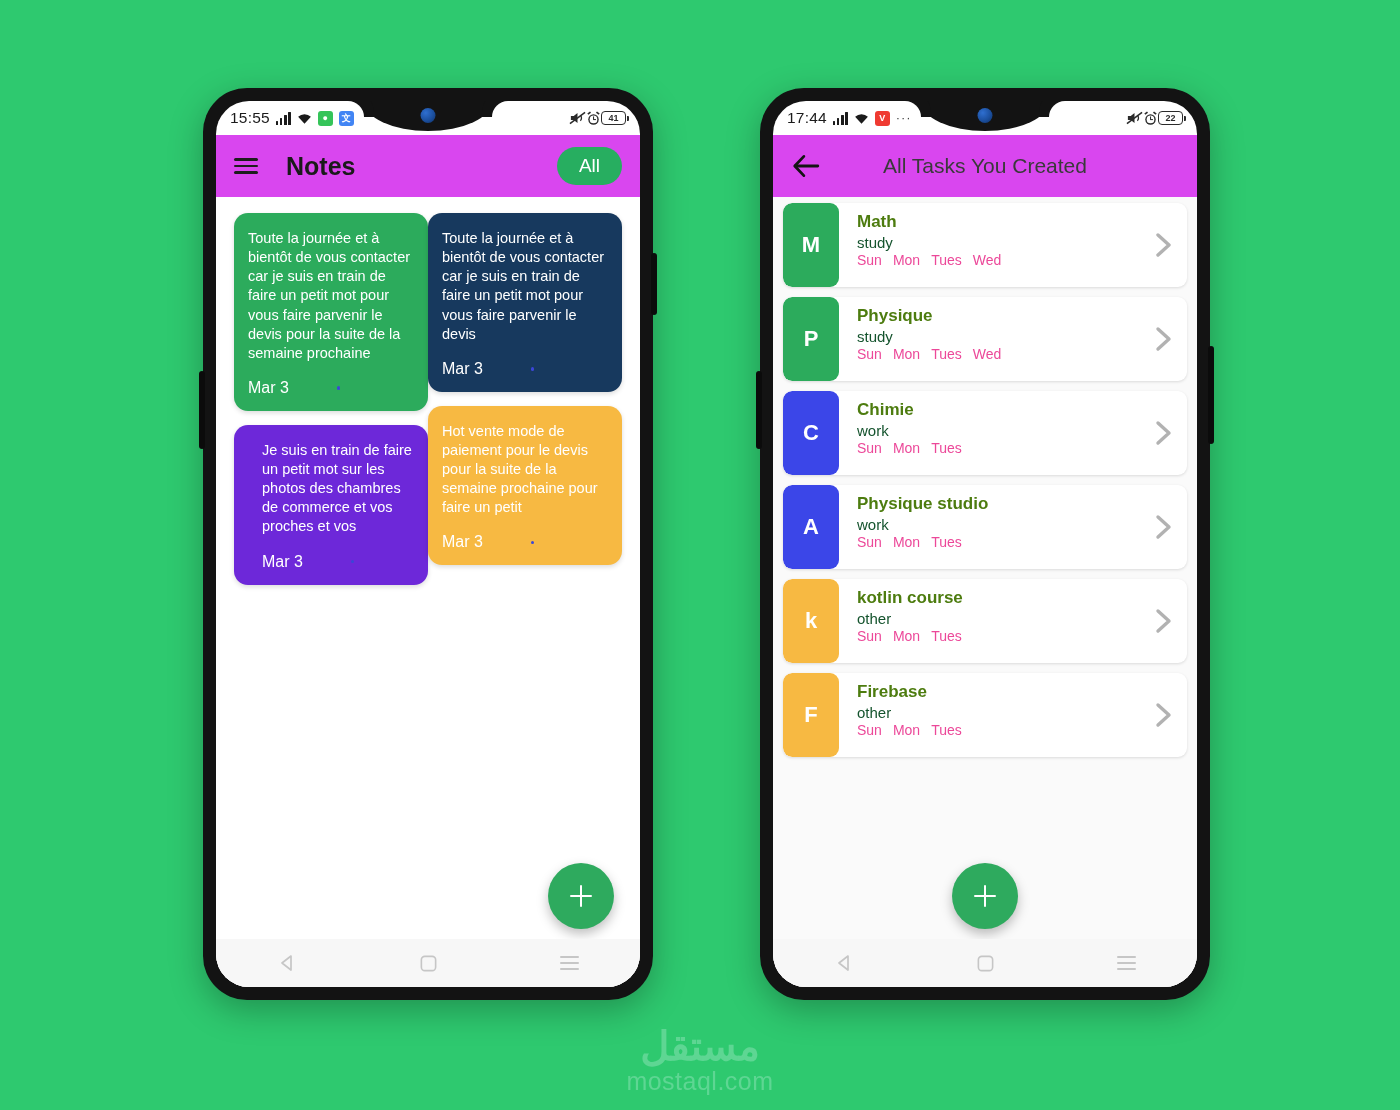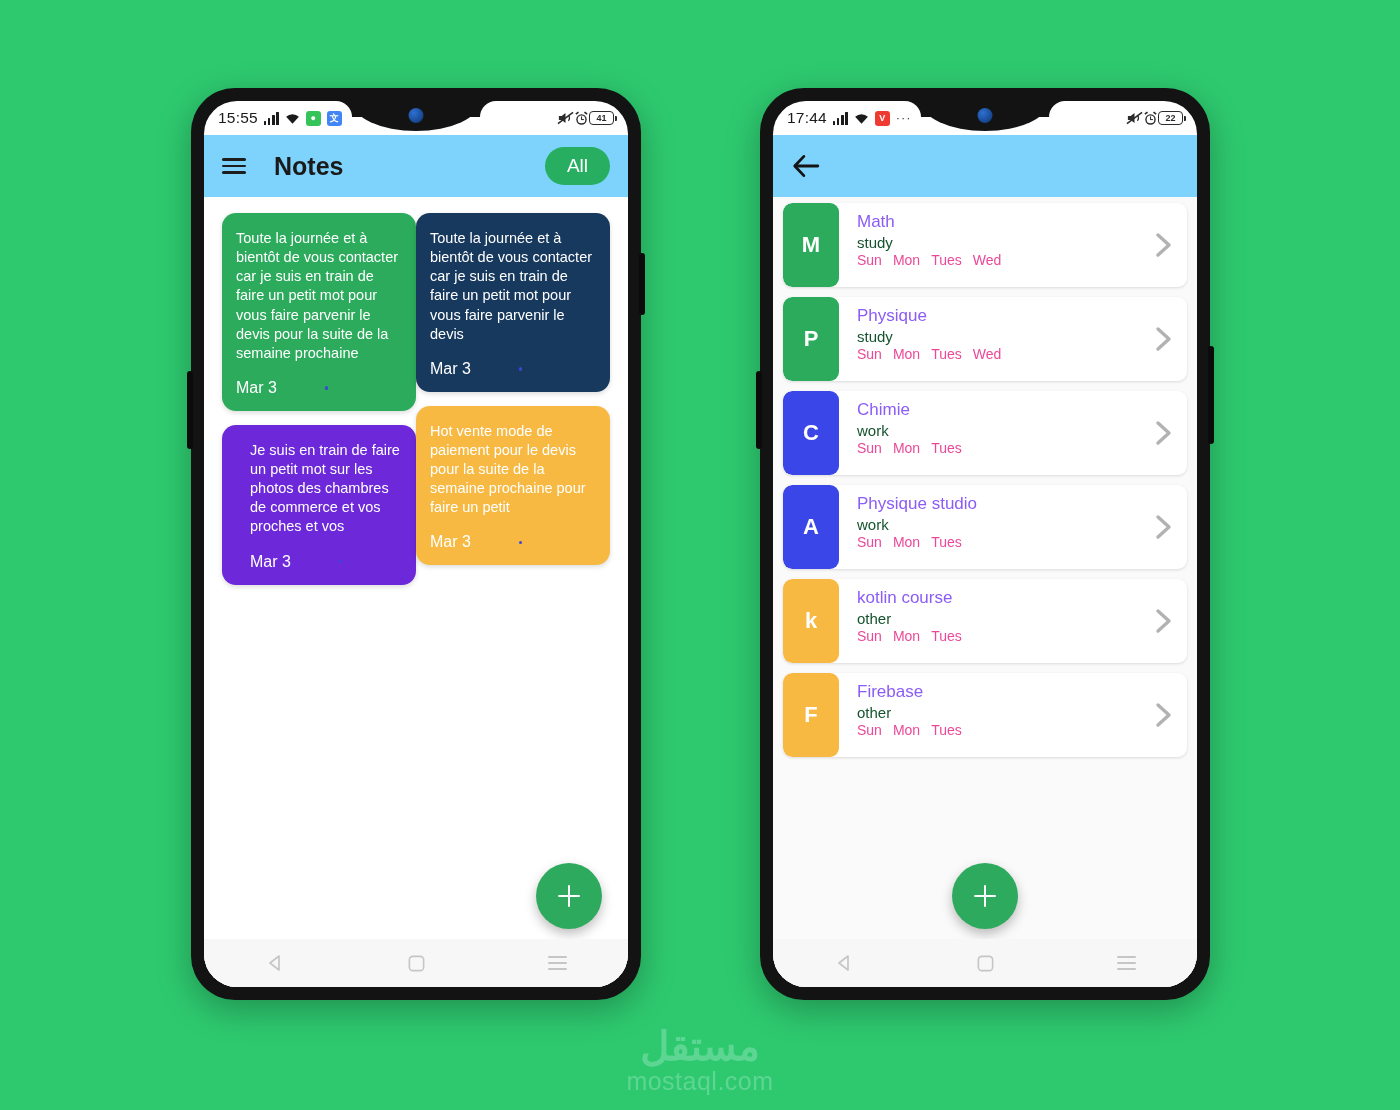--- a/index.html
+++ b/index.html
@@ -12,21 +12,21 @@
   }
 
   
   .phone {
     position: absolute;
     width: 450px; height: 912px;
     background: #131313;
     border-radius: 44px;
     box-shadow: 0 10px 34px rgba(0,0,0,.28);
   }
-  .phone.left  { left: 191px; top: 88px; }
+  .phone.left  { left: 203px; top: 88px; }
   .phone.right { left: 760px; top: 88px; }
 
   .screen {
     position: absolute;
     left: 13px; top: 13px;
     width: 424px; height: 886px;
     background: #ffffff;
     border-radius: 33px;
     overflow: hidden;
   }
@@ -102,21 +102,21 @@
   .battery::after {
     content: ""; position: absolute; right: -4px; top: 4px;
     width: 2px; height: 5px; background: #2b2b2b; border-radius: 0 1px 1px 0;
   }
 
   
   .appbar {
     height: 62px;
     display: flex; align-items: center;
     padding: 0 18px;
-    background: #7dd3fc;
+    background: #d946ef;
   }
   .appbar.shadowed { box-shadow: 0 1px 0 rgba(0,0,0,.08); }
 
   .hamburger { width: 24px; display: flex; flex-direction: column; gap: 4px; cursor: pointer; }
   .hamburger span { height: 2.4px; background: #1d1d1d; border-radius: 2px; display: block; }
   .hamburger span:nth-child(1) { width: 100%; }
   .hamburger span:nth-child(2) { width: 100%; }
   .hamburger span:nth-child(3) { width: 100%; }
 
   .title-notes { font-size: 25px; font-weight: bold; color: #1a1a1a; margin-left: 28px; }
@@ -181,21 +181,21 @@
     overflow: hidden;
     cursor: pointer;
   }
   .task-avatar {
     width: 56px; min-width: 56px;
     border-radius: 9px;
     display: flex; align-items: center; justify-content: center;
     color: #fff; font-size: 22px; font-weight: bold;
   }
   .task-info { flex: 1; padding: 9px 0 0 18px; }
-  .task-title { font-size: 17px; font-weight: normal; color: #8b5cf6; }
+  .task-title { font-size: 17px; font-weight: bold; color: #4d7c0f; }
   .task-cat   { font-size: 15px; color: #14532d; margin-top: 2px; }
   .task-days  { font-size: 14px; color: #ec4899; margin-top: 1px; display: flex; gap: 11px; }
   .task-chev {
     width: 48px; display: flex; align-items: center; justify-content: center;
   }
 
   
   .fab {
     position: absolute;
     width: 66px; height: 66px;
@@ -387,20 +387,21 @@
         </svg>
         <span class="battery">22</span>
       </div>
     </div>
 
     <div class="appbar">
       <svg class="back-arrow" viewBox="0 0 28 28">
         <line x1="25" y1="14" x2="4" y2="14" stroke="#141414" stroke-width="2.6" stroke-linecap="round"></line>
         <polyline points="12,5 3.5,14 12,23" fill="none" stroke="#141414" stroke-width="2.6" stroke-linecap="round" stroke-linejoin="round"></polyline>
       </svg>
+      <div class="title-tasks">All Tasks You Created</div>
     </div>
 
     <div class="tasks-body">
       <div id="task-list">
           <div class="task-row">
             <div class="task-avatar" style="background: rgb(44, 171, 92);">M</div>
             <div class="task-info">
               <div class="task-title">Math</div>
               <div class="task-cat">study</div>
               <div class="task-days">

